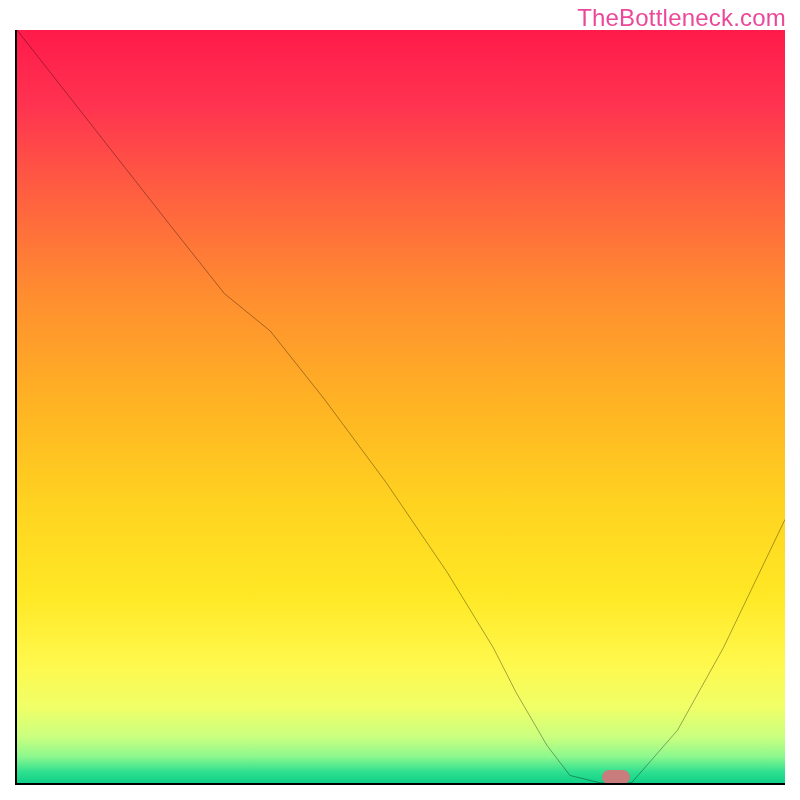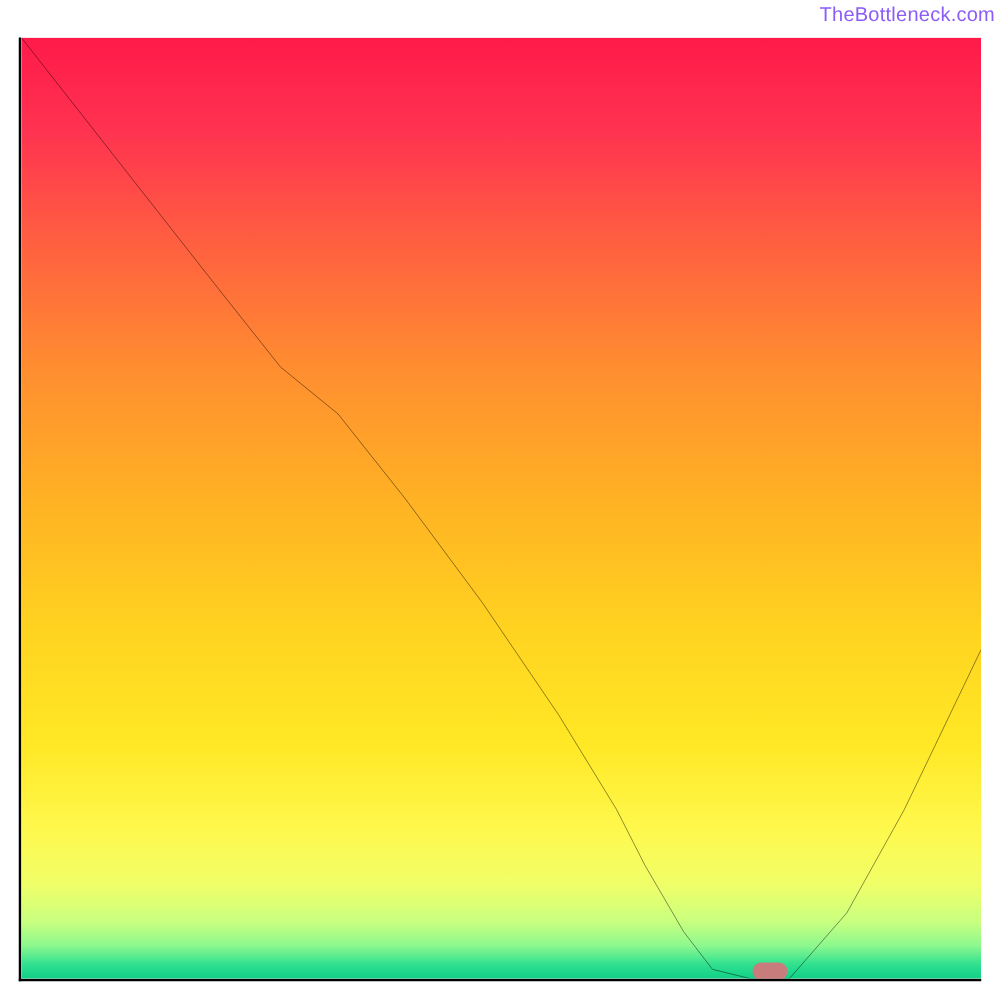--- a/index.html
+++ b/index.html
@@ -12,23 +12,23 @@
     font-family: Arial, Helvetica, sans-serif;
   }
   .chart-wrap {
     position: relative;
     width: 800px;
     height: 800px;
   }
   .watermark {
     position: absolute;
     top: 4px;
-    right: 4px;
-    color: #8b5cf6;
-    font-size: 16px;
+    right: 14px;
+    color: #ec4899;
+    font-size: 24px;
     font-weight: 500;
     letter-spacing: 0.2px;
     z-index: 20;
   }
   .plot-area {
     position: absolute;
     left: 15px;
     top: 30px;
     width: 770px;
     height: 755px;

